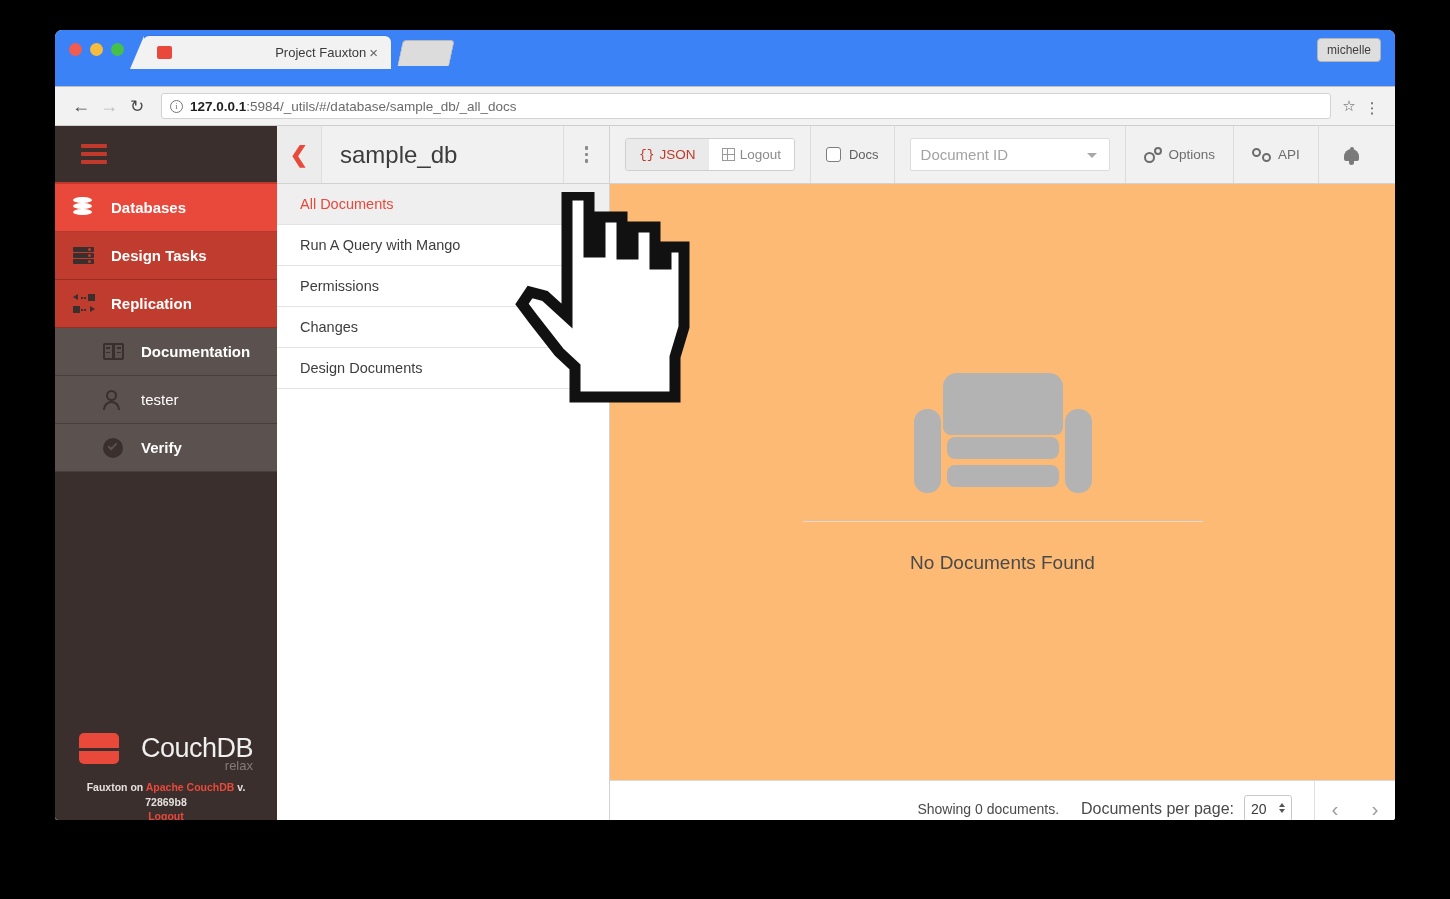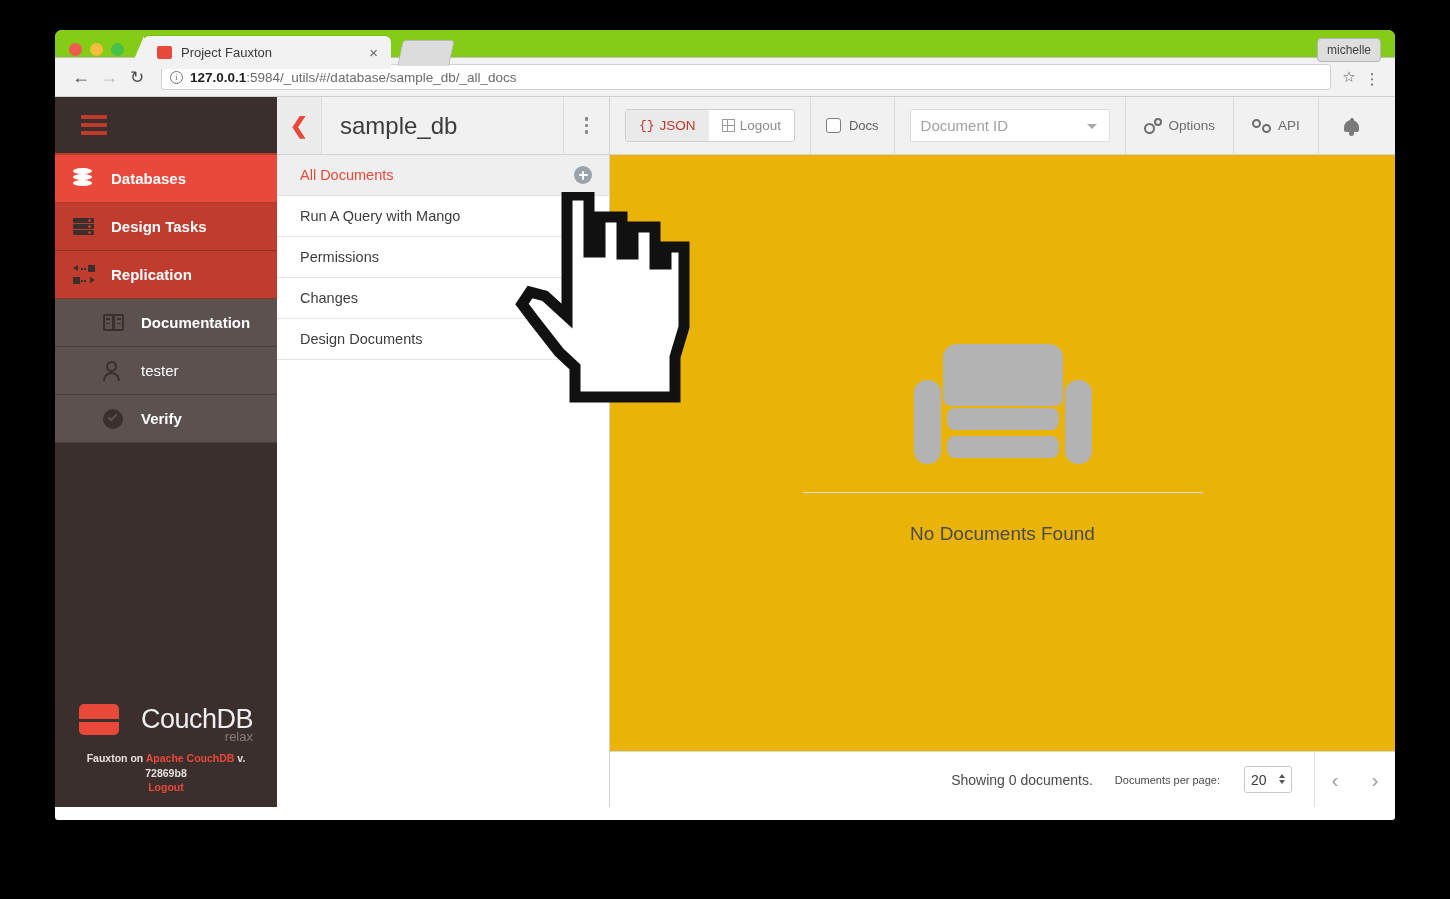--- a/index.html
+++ b/index.html
@@ -17,23 +17,24 @@
     width: 1340px; height: 790px;
     background: #fff;
     border-radius: 7px 7px 3px 3px;
     overflow: hidden;
     box-shadow: 0 2px 14px rgba(0,0,0,.45);
   }
 
   
   .tabstrip {
     position: relative;
-    height: 28px;
-    background: #84cc16;
+    height: 57px;
+    background: #3b82f6;
     border-bottom: 1px solid #c0c0c0;
+    text-align: right;
   }
   .traffic-lights {
     position: absolute; left: 14px; top: 13px;
     display: flex; gap: 8px;
   }
   .light { width: 13px; height: 13px; border-radius: 50%; }
   .light.red    { background: #f05b52; }
   .light.yellow { background: #f6bd3d; }
   .light.green  { background: #47c04a; }
 
@@ -516,21 +517,21 @@
     position: absolute; left: 50%; bottom: -2px; margin-left: -2.5px;
     width: 5px; height: 4px; background: #7a7a7a;
     border-radius: 0 0 3px 3px;
   }
 
   
   .content-area {
     flex: 1 1 auto;
     display: flex; flex-direction: column;
     align-items: center; justify-content: center;
-    background: #eab308;
+    background: #fdba74;
     padding-bottom: 18px;
   }
   .empty-box { width: 400px; text-align: center; }
   .couch-big {
     width: 178px; height: 120px;
     margin: 0 auto 28px;
     position: relative;
   }
   .couch-big .back {
     position: absolute; left: 29px; top: 0;
@@ -556,21 +557,21 @@
 
   
   .footbar {
     height: 56px; flex: 0 0 56px;
     background: #fff;
     border-top: 1px solid #d9d9d9;
     display: flex; align-items: center; justify-content: flex-end;
     padding-right: 0;
   }
   .showing-txt { font-size: 14px; color: #4a4a4a; margin-right: 22px; }
-  .perpage-txt { font-size: 11px; color: #4a4a4a; margin-right: 24px; }
+  .perpage-txt { font-size: 16px; color: #4a4a4a; margin-right: 10px; }
   .perpage-select {
     width: 48px; height: 27px;
     border: 1px solid #c9c9c9; border-radius: 3px;
     background: #fff;
     display: flex; align-items: center;
     padding: 0 6px;
     position: relative;
     margin-right: 22px;
   }
   .perpage-val { font-size: 14px; color: #3a3a3a; }

